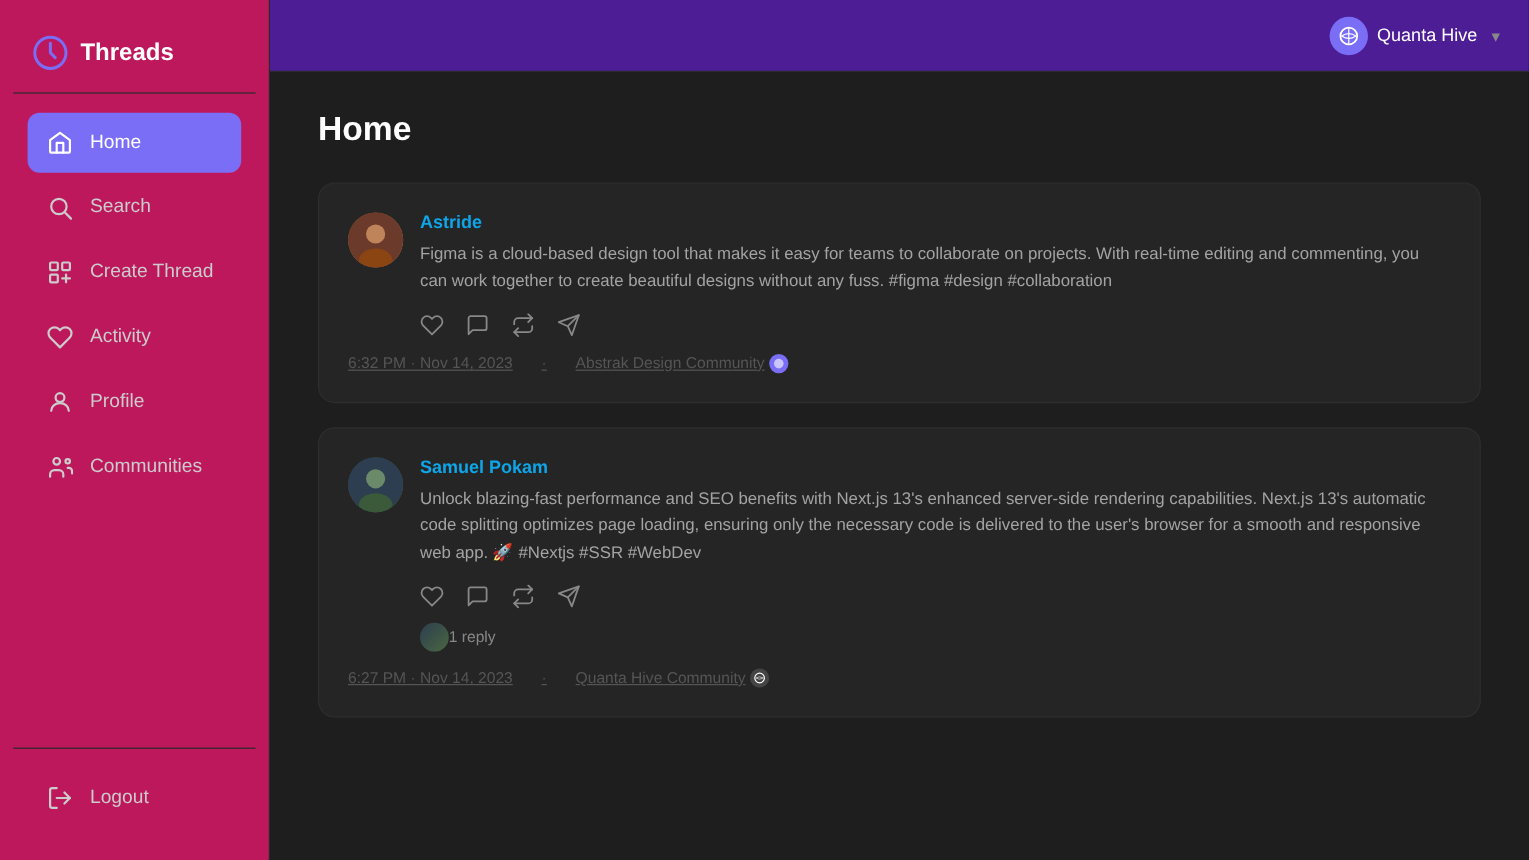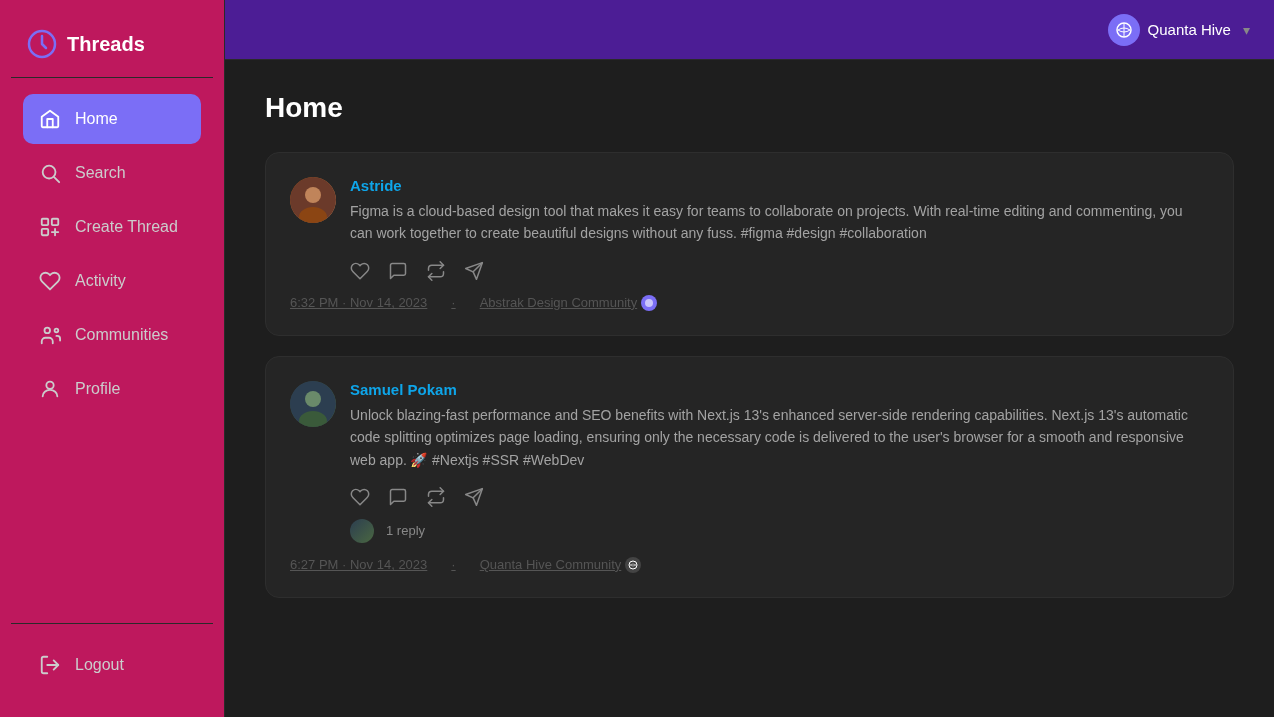--- a/index.html
+++ b/index.html
@@ -237,21 +237,21 @@
       border-radius: 50%;
       display: inline-flex;
       align-items: center;
       justify-content: center;
       font-size: 8px;
     }
 
     .thread-reply {
       display: flex;
       align-items: center;
-      gap: 12px;
+      gap: 0;
       margin-top: 12px;
       margin-left: 60px;
     }
 
     .reply-avatar {
       width: 24px;
       height: 24px;
       border-radius: 50%;
       background: linear-gradient(135deg, #2c3e50, #4a6741);
       flex-shrink: 0;
@@ -309,34 +309,34 @@
 
     <div class="nav-item">
       <svg class="nav-icon" viewBox="0 0 24 24" fill="none" stroke="currentColor" stroke-width="2" stroke-linecap="round" stroke-linejoin="round">
         <path d="M20.84 4.61a5.5 5.5 0 00-7.78 0L12 5.67l-1.06-1.06a5.5 5.5 0 00-7.78 7.78l1.06 1.06L12 21.23l7.78-7.78 1.06-1.06a5.5 5.5 0 000-7.78z"></path>
       </svg>
       <span>Activity</span>
     </div>
 
     <div class="nav-item">
       <svg class="nav-icon" viewBox="0 0 24 24" fill="none" stroke="currentColor" stroke-width="2" stroke-linecap="round" stroke-linejoin="round">
+        <circle cx="12" cy="8" r="4"></circle>
+        <path d="M4 20c0-4 3.6-7 8-7s8 3 8 7"></path>
+      </svg>
+      <span>Profile</span>
+    </div>
+
+    <div class="nav-item">
+      <svg class="nav-icon" viewBox="0 0 24 24" fill="none" stroke="currentColor" stroke-width="2" stroke-linecap="round" stroke-linejoin="round">
         <circle cx="9" cy="7" r="3"></circle>
         <path d="M3 21v-2a4 4 0 014-4h4a4 4 0 014 4v2"></path>
         <circle cx="19" cy="7" r="2"></circle>
         <path d="M19 13h1a3 3 0 013 3v2"></path>
       </svg>
       <span>Communities</span>
-    </div>
-
-    <div class="nav-item">
-      <svg class="nav-icon" viewBox="0 0 24 24" fill="none" stroke="currentColor" stroke-width="2" stroke-linecap="round" stroke-linejoin="round">
-        <circle cx="12" cy="8" r="4"></circle>
-        <path d="M4 20c0-4 3.6-7 8-7s8 3 8 7"></path>
-      </svg>
-      <span>Profile</span>
     </div>
 
     <div class="nav-spacer"></div>
   </nav>
 
   <div class="sidebar-bottom">
     <div class="nav-item">
       <svg class="nav-icon" viewBox="0 0 24 24" fill="none" stroke="currentColor" stroke-width="2" stroke-linecap="round" stroke-linejoin="round">
         <path d="M9 21H5a2 2 0 01-2-2V5a2 2 0 012-2h4"></path>
         <polyline points="16,17 21,12 16,7"></polyline>

